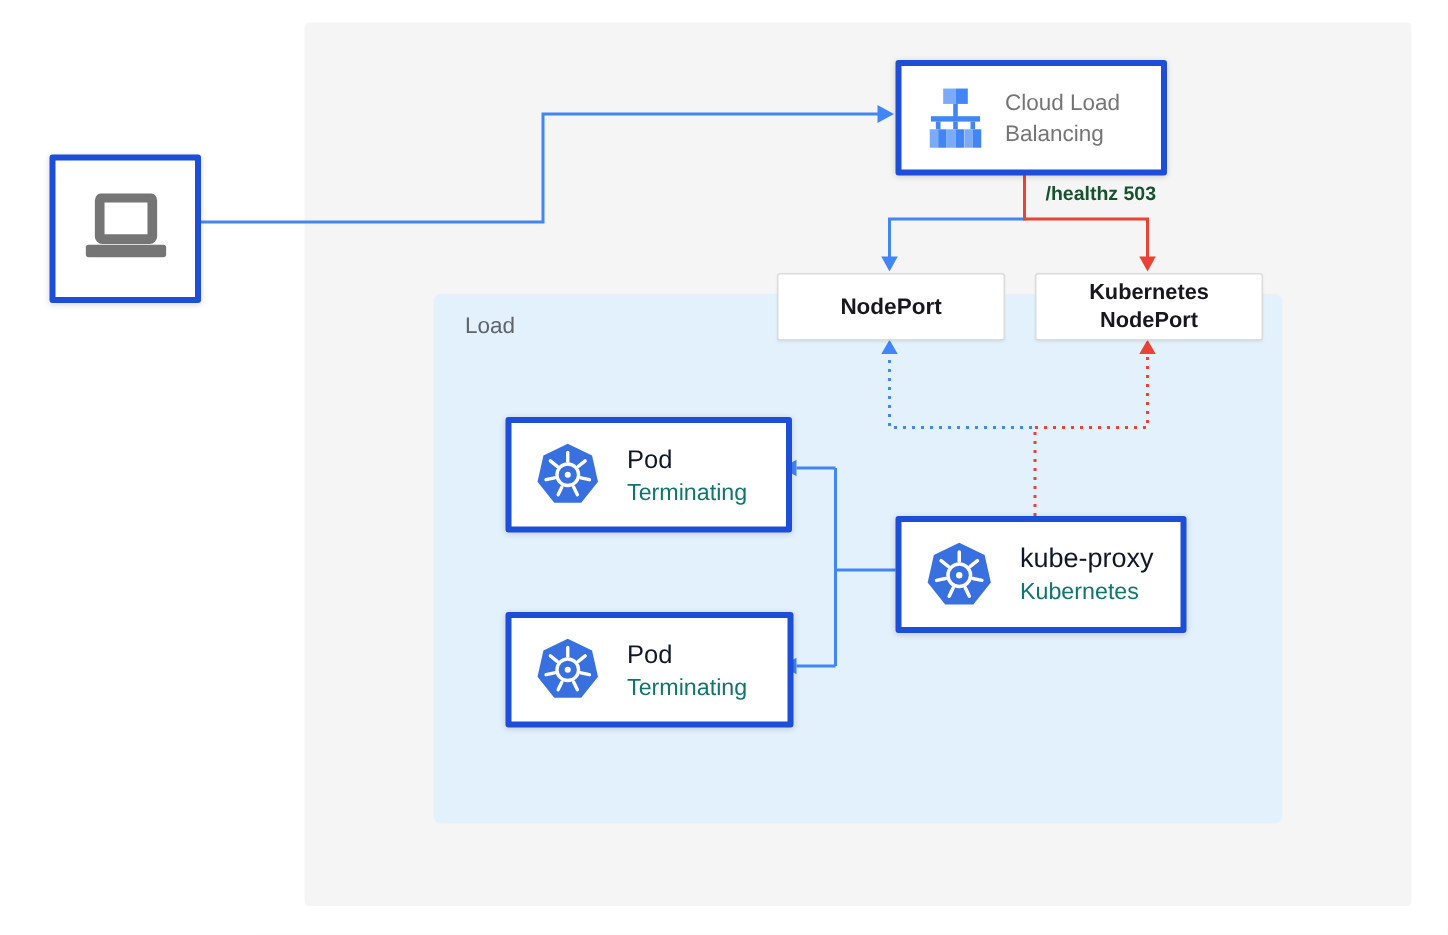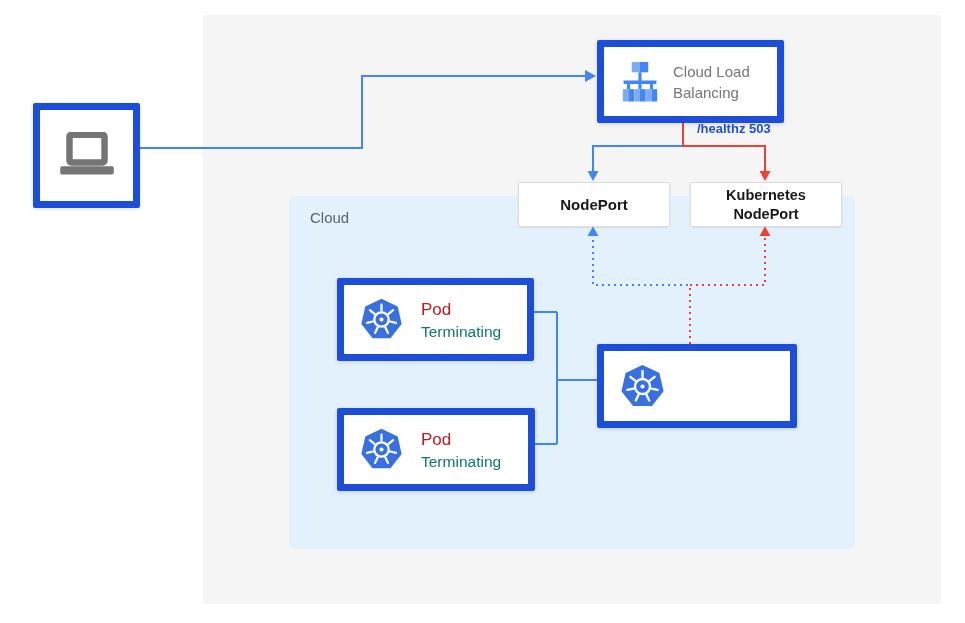--- a/index.html
+++ b/index.html
@@ -22,21 +22,21 @@
   .nodes-label {
     left:21px; top:13px; position:absolute;
     font-size:15px; color:#5f6368;
   }
 
   
   svg.connectors { left:0; top:0; z-index:3; pointer-events:none; }
 
   
   .card {
-    background:#ffffff; border:7px solid #1d4ed8; border-radius:2px;
+    background:#ffffff; border:4px solid #1d4ed8; border-radius:2px;
     box-shadow:0 1px 4px rgba(0,0,0,0.15); z-index:4;
     display:flex; align-items:center;
   }
 
   .laptop-box { left:33px; top:103px; width:93px; height:91px; justify-content:center; }
 
   .clb-box { left:597px; top:40px; width:173px; height:69px; }
   .clb-box .icon { margin-left:17px; flex:0 0 auto; }
   .clb-title { margin-left:14px; width:96px; font-size:15px; line-height:21px; color:#757575; }
 
@@ -44,31 +44,31 @@
     background:#ffffff; border:1px solid #dcdcdc; border-radius:2px;
     box-shadow:0 1px 2px rgba(0,0,0,0.08); z-index:4;
     display:flex; flex-direction:column; align-items:center; justify-content:center;
     font-weight:bold; color:#17181a;
   }
   .nodeport-box { left:518px; top:182px; width:150px; height:43px; font-size:15px; }
   .healthcheck-box { left:690px; top:182px; width:150px; height:43px; font-size:14.5px; line-height:19px; }
 
   .k8s-card .icon { margin-left:15px; flex:0 0 auto; }
   .k8s-card .texts { margin-left:17px; }
-  .k8s-title { font-size:17px; color:#b91c1c; line-height:23px; }
+  .k8s-title { font-size:17px; color:#0f172a; line-height:23px; }
   .k8s-sub { font-size:15.5px; color:#0f766e; line-height:21px; }
 
   .pod1-box { left:337px; top:278px; width:183px; height:69px; }
   .pod2-box { left:337px; top:408px; width:184px; height:69px; }
   .kubeproxy-box { left:597px; top:344px; width:186px; height:70px; }
   .kubeproxy-box .k8s-title { font-size:18px; }
 
   .healthz-label {
     left:697px; top:121px; z-index:4;
-    font-size:13px; font-weight:bold; color:#1d4ed8;
+    font-size:13px; font-weight:bold; color:#14532d;
   }
 </style>
 </head>
 <body>
 
 <div id="canvas">
 
   <svg width="0" height="0" style="position:absolute" aria-hidden="true">
     <defs>
       <g id="k8s-sym">
@@ -84,21 +84,21 @@
           <line x1="69.5" y1="54.5" x2="82.2" y2="57.3"></line>
           <line x1="65.6" y1="37.5" x2="75.8" y2="29.4"></line>
         </g>
       </g>
     </defs>
   </svg>
 
   <div class="abs panel"></div>
 
   <div class="abs nodes-group">
-    <div class="nodes-label">Cloud</div>
+    <div class="nodes-label">Load</div>
   </div>
 
   <svg class="abs connectors" width="965" height="623" viewBox="0 0 965 623">
 
     <g fill="none" stroke="#4285f4" stroke-width="2">
       <path d="M126 148 H362 V76 H586"></path>
     </g>
     <polygon points="585,70 596,76 585,82" fill="#4285f4"></polygon>
 
     <g fill="none" stroke="#4285f4" stroke-width="2">
@@ -182,15 +182,19 @@
     <div class="texts">
       <div class="k8s-title">Pod</div>
       <div class="k8s-sub">Terminating</div>
     </div>
   </div>
 
   <div class="abs card k8s-card kubeproxy-box">
     <svg class="icon" width="47" height="47" viewBox="0 0 100 100">
       <use href="#k8s-sym"></use>
     </svg>
+    <div class="texts">
+      <div class="k8s-title">kube-proxy</div>
+      <div class="k8s-sub">Kubernetes</div>
+    </div>
   </div>
 
 </div>
 
 </body></html>

